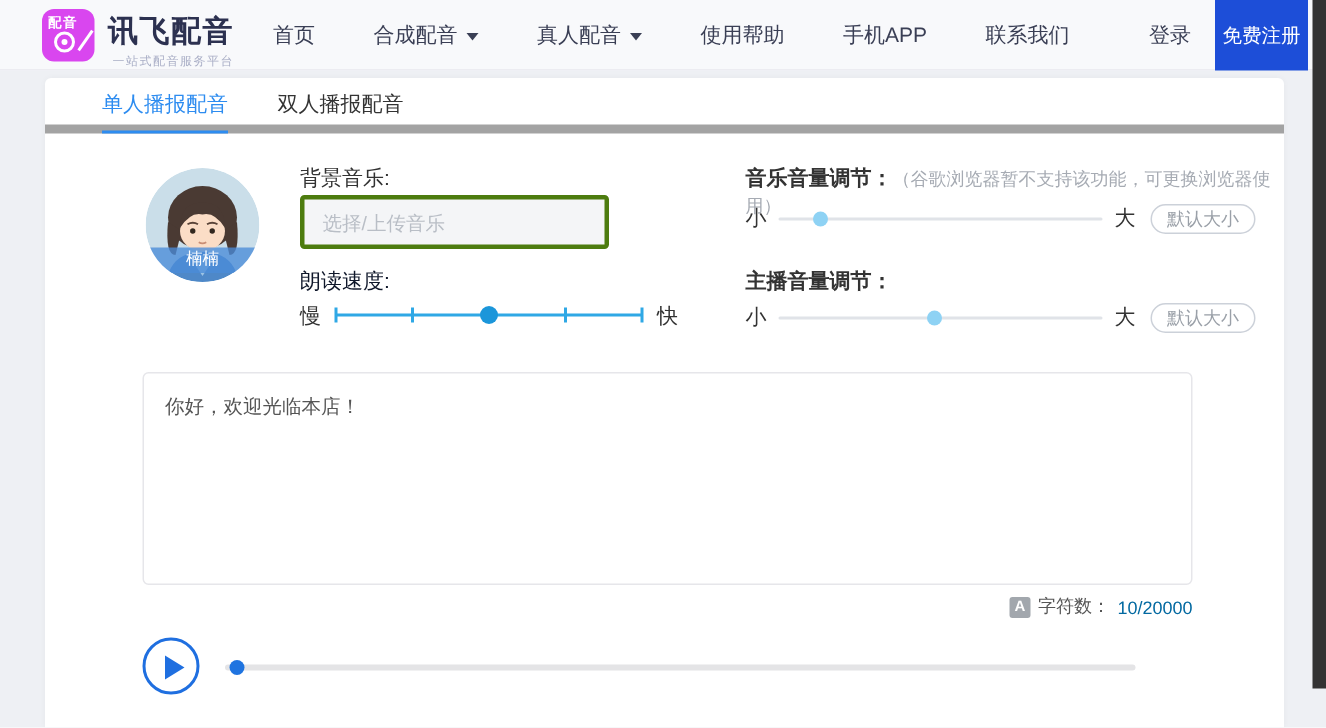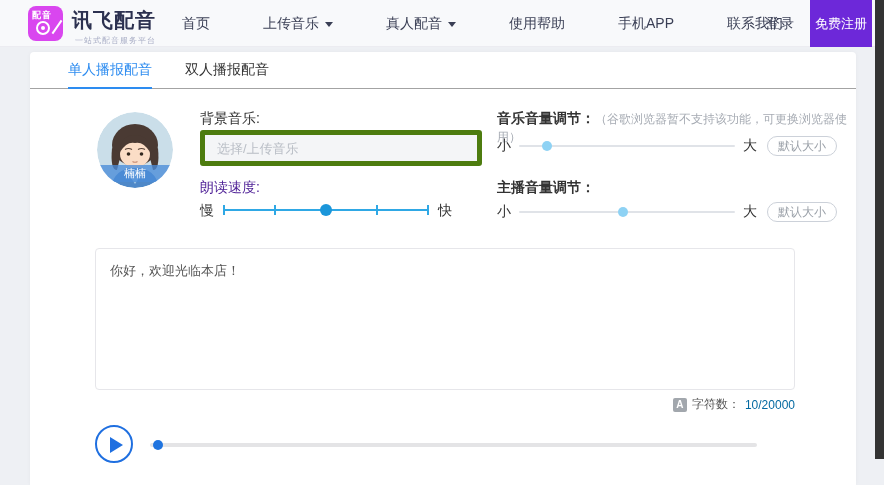--- a/index.html
+++ b/index.html
@@ -10,43 +10,43 @@
   
   .nav { position:absolute; left:0; top:0; width:884px; height:47px; background:#f8f9fb; border-bottom:1px solid #ececf1; }
   .logo-icon { position:absolute; left:28px; top:6px; width:35px; height:35px; background:#d946ef; border-radius:8px; color:#fff; }
   .logo-icon .li-txt { position:absolute; left:4px; top:3px; font-size:9px; font-weight:bold; letter-spacing:1px; }
   .logo-icon .li-circle { position:absolute; left:8px; top:15px; width:14px; height:14px; border:2px solid #fff; border-radius:50%; }
   .logo-icon .li-dot { position:absolute; left:13px; top:20px; width:4px; height:4px; background:#fff; border-radius:50%; }
   .logo-icon .li-stick { position:absolute; right:5px; top:13px; width:2px; height:16px; background:#fff; transform:rotate(35deg); }
   .logo-text { position:absolute; left:72px; top:7px; }
   .logo-title { font-size:20px; font-weight:bold; color:#2c3150; letter-spacing:1px; }
   .logo-sub { font-size:8px; color:#a9aec6; margin-top:1px; letter-spacing:1px;text-align:right; }
-  .nav-items { position:absolute; left:182px; top:0; height:47px; display:flex; align-items:center; gap:53px; }
+  .nav-items { position:absolute; left:182px; top:0; height:47px; display:flex; align-items:center; gap:39px; }
   .nav-item { font-size:14px; color:#3a3f55; cursor:pointer; white-space:nowrap; display:flex; align-items:center; }
   .caret { display:inline-block; width:0; height:0; border:4px solid transparent; border-top:5px solid #3a3f55; margin-left:6px; margin-top:5px; }
   .nav-login { position:absolute; right:90px; top:0; height:47px; line-height:47px; font-size:14px; color:#3a3f55; cursor:pointer; }
-  .nav-register { position:absolute; right:12px; top:0; width:62px; height:47px; background:#6d28d9; color:#fff; font-size:13px; display:flex; align-items:center; justify-content:center; cursor:pointer; border:none; }
+  .nav-register { position:absolute; right:12px; top:0; width:62px; height:47px; background:#1d4ed8; color:#fff; font-size:13px; display:flex; align-items:center; justify-content:center; cursor:pointer; border:none; }
 
   
   .card { position:absolute; left:30px; top:52px; width:826px; height:433px; background:#fff; border-radius:4px 4px 0 0; box-shadow:0 0 4px rgba(0,0,0,0.04); }
-  .tabbar { position:absolute; left:0; top:0; width:100%; height:37px; border-bottom:1px solid #a3a3a3; }
+  .tabbar { position:absolute; left:0; top:0; width:100%; height:37px; border-bottom:6px solid #a3a3a3; }
   .tab { position:absolute; top:0; height:37px; line-height:34px; font-size:14px; color:#333; cursor:pointer; }
   .tab-single { left:38px; color:#2d8cf0; border-bottom:2px solid #2d8cf0; }
   .tab-double { left:155px; }
 
   
   .avatar-wrap { position:absolute; left:67px; top:60px; width:76px; height:76px; border-radius:50%; overflow:hidden; }
   .avatar-band { position:absolute; left:0; bottom:6px; width:100%; height:17px; background:rgba(74,140,216,0.78); color:#fff; font-size:11px; text-align:center; line-height:17px; }
   .change-btn { position:absolute; left:65px; top:148px; width:76px; height:24px; background:#2d8cf0; color:#fff; font-size:12px; border:none; border-radius:3px; cursor:pointer; }
 
   
   .bgm-label { position:absolute; left:170px; top:58px; font-size:14px; color:#333; }
-  .bgm-input { position:absolute; left:170px; top:78px; width:282px; height:36px; background:#f4f5f7; border:5px solid #4d7c0f; border-radius:3px; font-size:13px; color:#a16207; padding:0 12px; outline:none; }
+  .bgm-input { position:absolute; left:170px; top:78px; width:206px; height:36px; background:#f4f5f7; border:3px solid #4d7c0f; border-radius:3px; font-size:13px; color:#a16207; padding:0 12px; outline:none; }
   .bgm-input::placeholder { color:#b9bec6; }
-  .speed-label { position:absolute; left:170px; top:127px; font-size:14px; color:#4c1d95; }
+  .speed-label { position:absolute; left:170px; top:127px; font-size:14px; color:#0f172a; }
   .speed-row { position:absolute; left:170px; top:150px; width:252px; height:16px; }
   .speed-min { position:absolute; left:0; top:0; font-size:14px; color:#333; }
   .speed-max { position:absolute; right:0; top:0; font-size:14px; color:#333; }
   .speed-track { position:absolute; left:24px; top:7px; width:204px; height:2px; background:#2fa8e5; }
   .speed-tick { position:absolute; top:-4px; width:2px; height:10px; background:#2fa8e5; transform:translateX(-50%); }
   .speed-handle { position:absolute; top:-5px; width:12px; height:12px; background:#1b96da; border-radius:50%; transform:translateX(-50%); cursor:pointer; }
   .speed-ticklabels { position:absolute; left:194px; top:170px; width:204px; height:14px; }
   .speed-ticklabel { position:absolute; top:0; transform:translateX(-50%); font-size:12px; color:#555; }
 
   
@@ -92,21 +92,21 @@
     </div>
     <div class="logo-text">
       <div class="logo-title">讯飞配音</div>
       <div class="logo-sub">一站式配音服务平台</div>
     </div>
     <div class="nav-items">
       <div class="nav-item">
           <span>首页</span>
         </div>
       <div class="nav-item">
-          <span>上传音乐</span>
+          <span>合成配音</span>
           <span class="caret"></span>
         </div>
       <div class="nav-item">
           <span>真人配音</span>
           <span class="caret"></span>
         </div>
       <div class="nav-item">
           <span>使用帮助</span>
         </div>
       <div class="nav-item">

